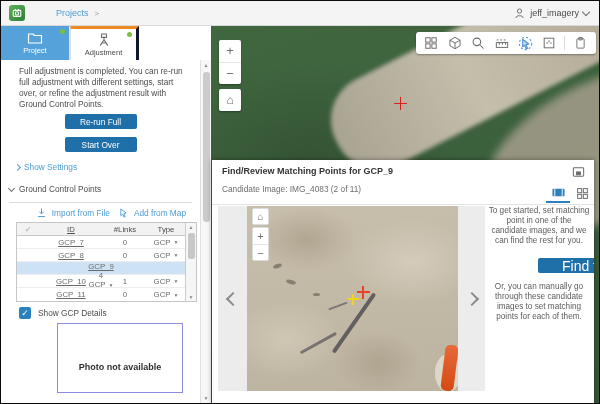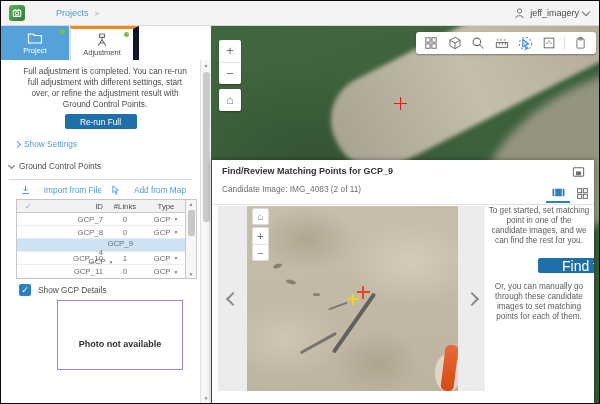--- a/index.html
+++ b/index.html
@@ -24,52 +24,52 @@
              transform:rotate(-45deg); margin-top:-3px; }
 
   
   .leftpanel { position:absolute; left:0; top:25px; width:210px; height:377px;
                background:#fff; overflow:hidden; }
   .tabs { position:absolute; left:0; top:0; width:210px; height:34px; display:flex; }
   .tab { position:relative; width:69px; height:34px; background:#54a2d9; color:#fff;
          display:flex; flex-direction:column; align-items:center; justify-content:center;
          gap:1px; font-size:7.5px; cursor:pointer; border-right:1px solid #e6e6e6;}
   .tab.active { background:#fff; color:#4c4c4c; border-top:3px solid #ef8b22;
-                border-left:1px solid #dcdcdc; border-right:6px solid #0f172a; }
+                border-left:1px solid #dcdcdc; border-right:3px solid #0f172a; }
   .tabdot { position:absolute; top:3px; right:4px; width:5px; height:5px;
             border-radius:50%; background:#79c043; }
   .panelbody { position:absolute; left:0; top:34px; width:199px; height:343px;
                overflow:hidden; font-size:8.3px; color:#4c4c4c; }
   .status-text { margin:10px 6px 0 12px; width:182px; line-height:11px; }
-  .desc-text { margin:6px 0 0 18px; width:172px; line-height:11px;text-align:center; }
+  .desc-text { margin:6px 0 0 18px; width:172px; line-height:11px; }
   .pbtn { display:block; margin:4px auto 8px auto; width:72px; height:15px;
           background:#1f6fa8; color:#fff; border:none; border-radius:2px;
           font-size:8.3px; font-family:inherit; cursor:pointer; }
   .pbtn.second { margin-top:6px; }
   .showset { margin:10px 0 0 14px; color:#4d9cd3; display:flex; align-items:center; gap:4px; cursor:pointer;}
   .chev-r { width:5px; height:5px; border-right:1.4px solid #4d9cd3; border-top:1.4px solid #4d9cd3;
             transform:rotate(45deg); }
   .gcp-head { margin:12px 0 0 8px; color:#4c4c4c; display:flex; align-items:center; gap:5px; cursor:pointer;}
   .chev-d2 { width:5px; height:5px; border-left:1.4px solid #6e6e6e; border-bottom:1.4px solid #6e6e6e;
              transform:rotate(-45deg); margin-top:-2px;}
   .hdiv { margin:8px 8px 0 8px; height:1px; background:#dcdcdc; }
   .linkrow { margin:5px 14px 0 0; display:flex; justify-content:flex-end; gap:9px;
              color:#4d9cd3; align-items:center; }
-  .linkitem { display:flex; align-items:flex-end; gap:14px; cursor:pointer; }
+  .linkitem { display:flex; align-items:flex-end; gap:6px; cursor:pointer; }
 
   .gcptable { margin:4px 0 0 15px; width:181px; border:1px solid #c6c6c6; display:flex; }
   .tmain { width:168px; }
   .thead { height:13px; background:#f2f2f2; border-bottom:1px solid #c9c9c9;
            display:flex; align-items:center; font-size:7.8px; color:#4c4c4c; }
   .trow { height:13px; display:flex; align-items:center; border-bottom:1px solid #ededed;
           font-size:7.8px; color:#6a6a6a; cursor:pointer; }
   .trow:last-child { border-bottom:none; }
   .trow.selected { background:#cde3f5;flex-direction:column; }
   .c-chk { width:22px; text-align:center; color:#9aa79a; font-size:8px; }
-  .c-id  { width:64px; text-align:right; }
+  .c-id  { width:64px; text-align:center;text-decoration:underline; }
   .c-lnk { width:44px; text-align:center; }
   .c-typ { width:38px; text-align:center; display:flex; align-items:center; justify-content:center; gap:3px;}
   .caret { font-size:5px; color:#7a7a7a; }
   .tscroll { width:11px; background:#f6f6f6; border-left:1px solid #c9c9c9; position:relative;
              font-size:5px; color:#8a8a8a; text-align:center; }
   .tscroll .up { position:absolute; top:1px; left:0; right:0; }
   .tscroll .dn { position:absolute; bottom:1px; left:0; right:0; }
   .tthumb { position:absolute; top:10px; left:2px; width:7px; height:26px;
             background:#c8c8c8; border-radius:2px; }
 
@@ -223,20 +223,21 @@
               <path d="M8 4.4 V6.8 M8 6.8 L4.2 12.6 M8 6.8 L11.8 12.6 M5.4 10 H10.6"></path>
             </g>
           </svg>
         <span>Adjustment</span>
       </div>
     </div>
 
     <div class="panelbody">
       <div class="desc-text">Full adjustment is completed. You can re-run full adjustment with different settings, start over, or refine the adjustment result with Ground Control Points.</div>
       <button class="pbtn">Re-run Full</button>
+      <button class="pbtn second">Start Over</button>
 
       <div class="showset">
         <span class="chev-r"></span>
         <span>Show Settings</span>
       </div>
 
       <div class="gcp-head">
         <span class="chev-d2"></span>
         <span>Ground Control Points</span>
       </div>

